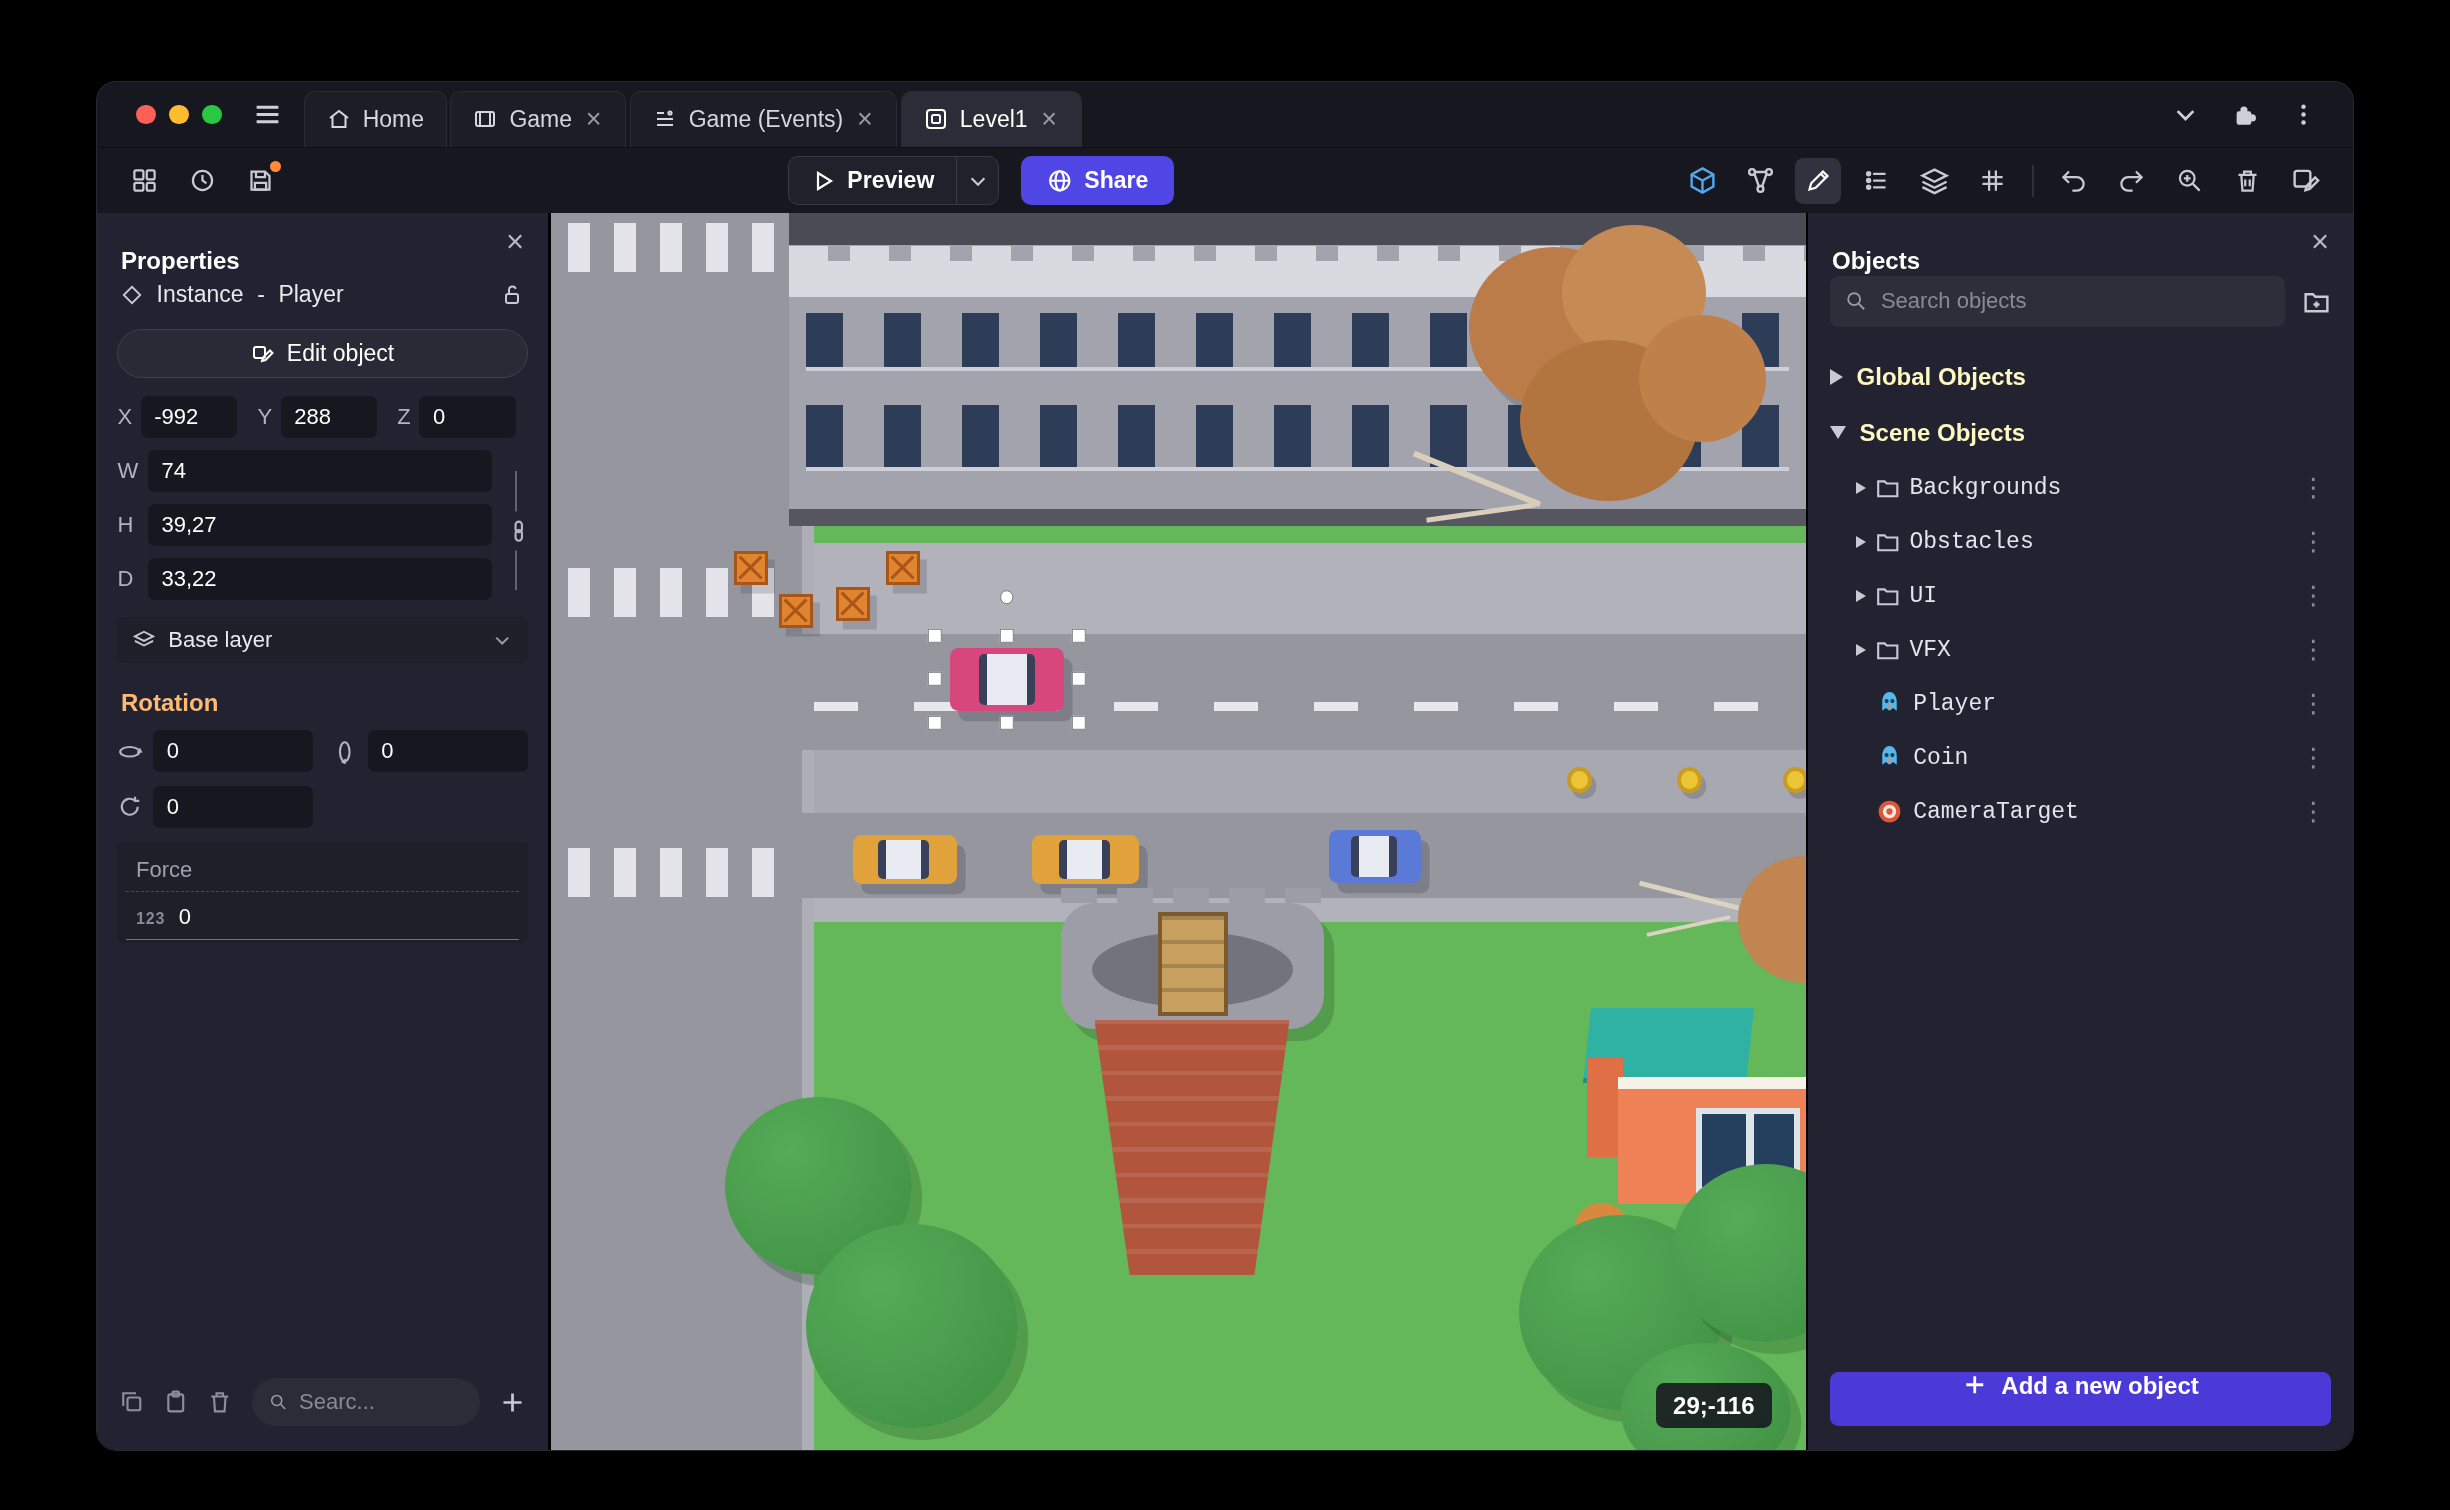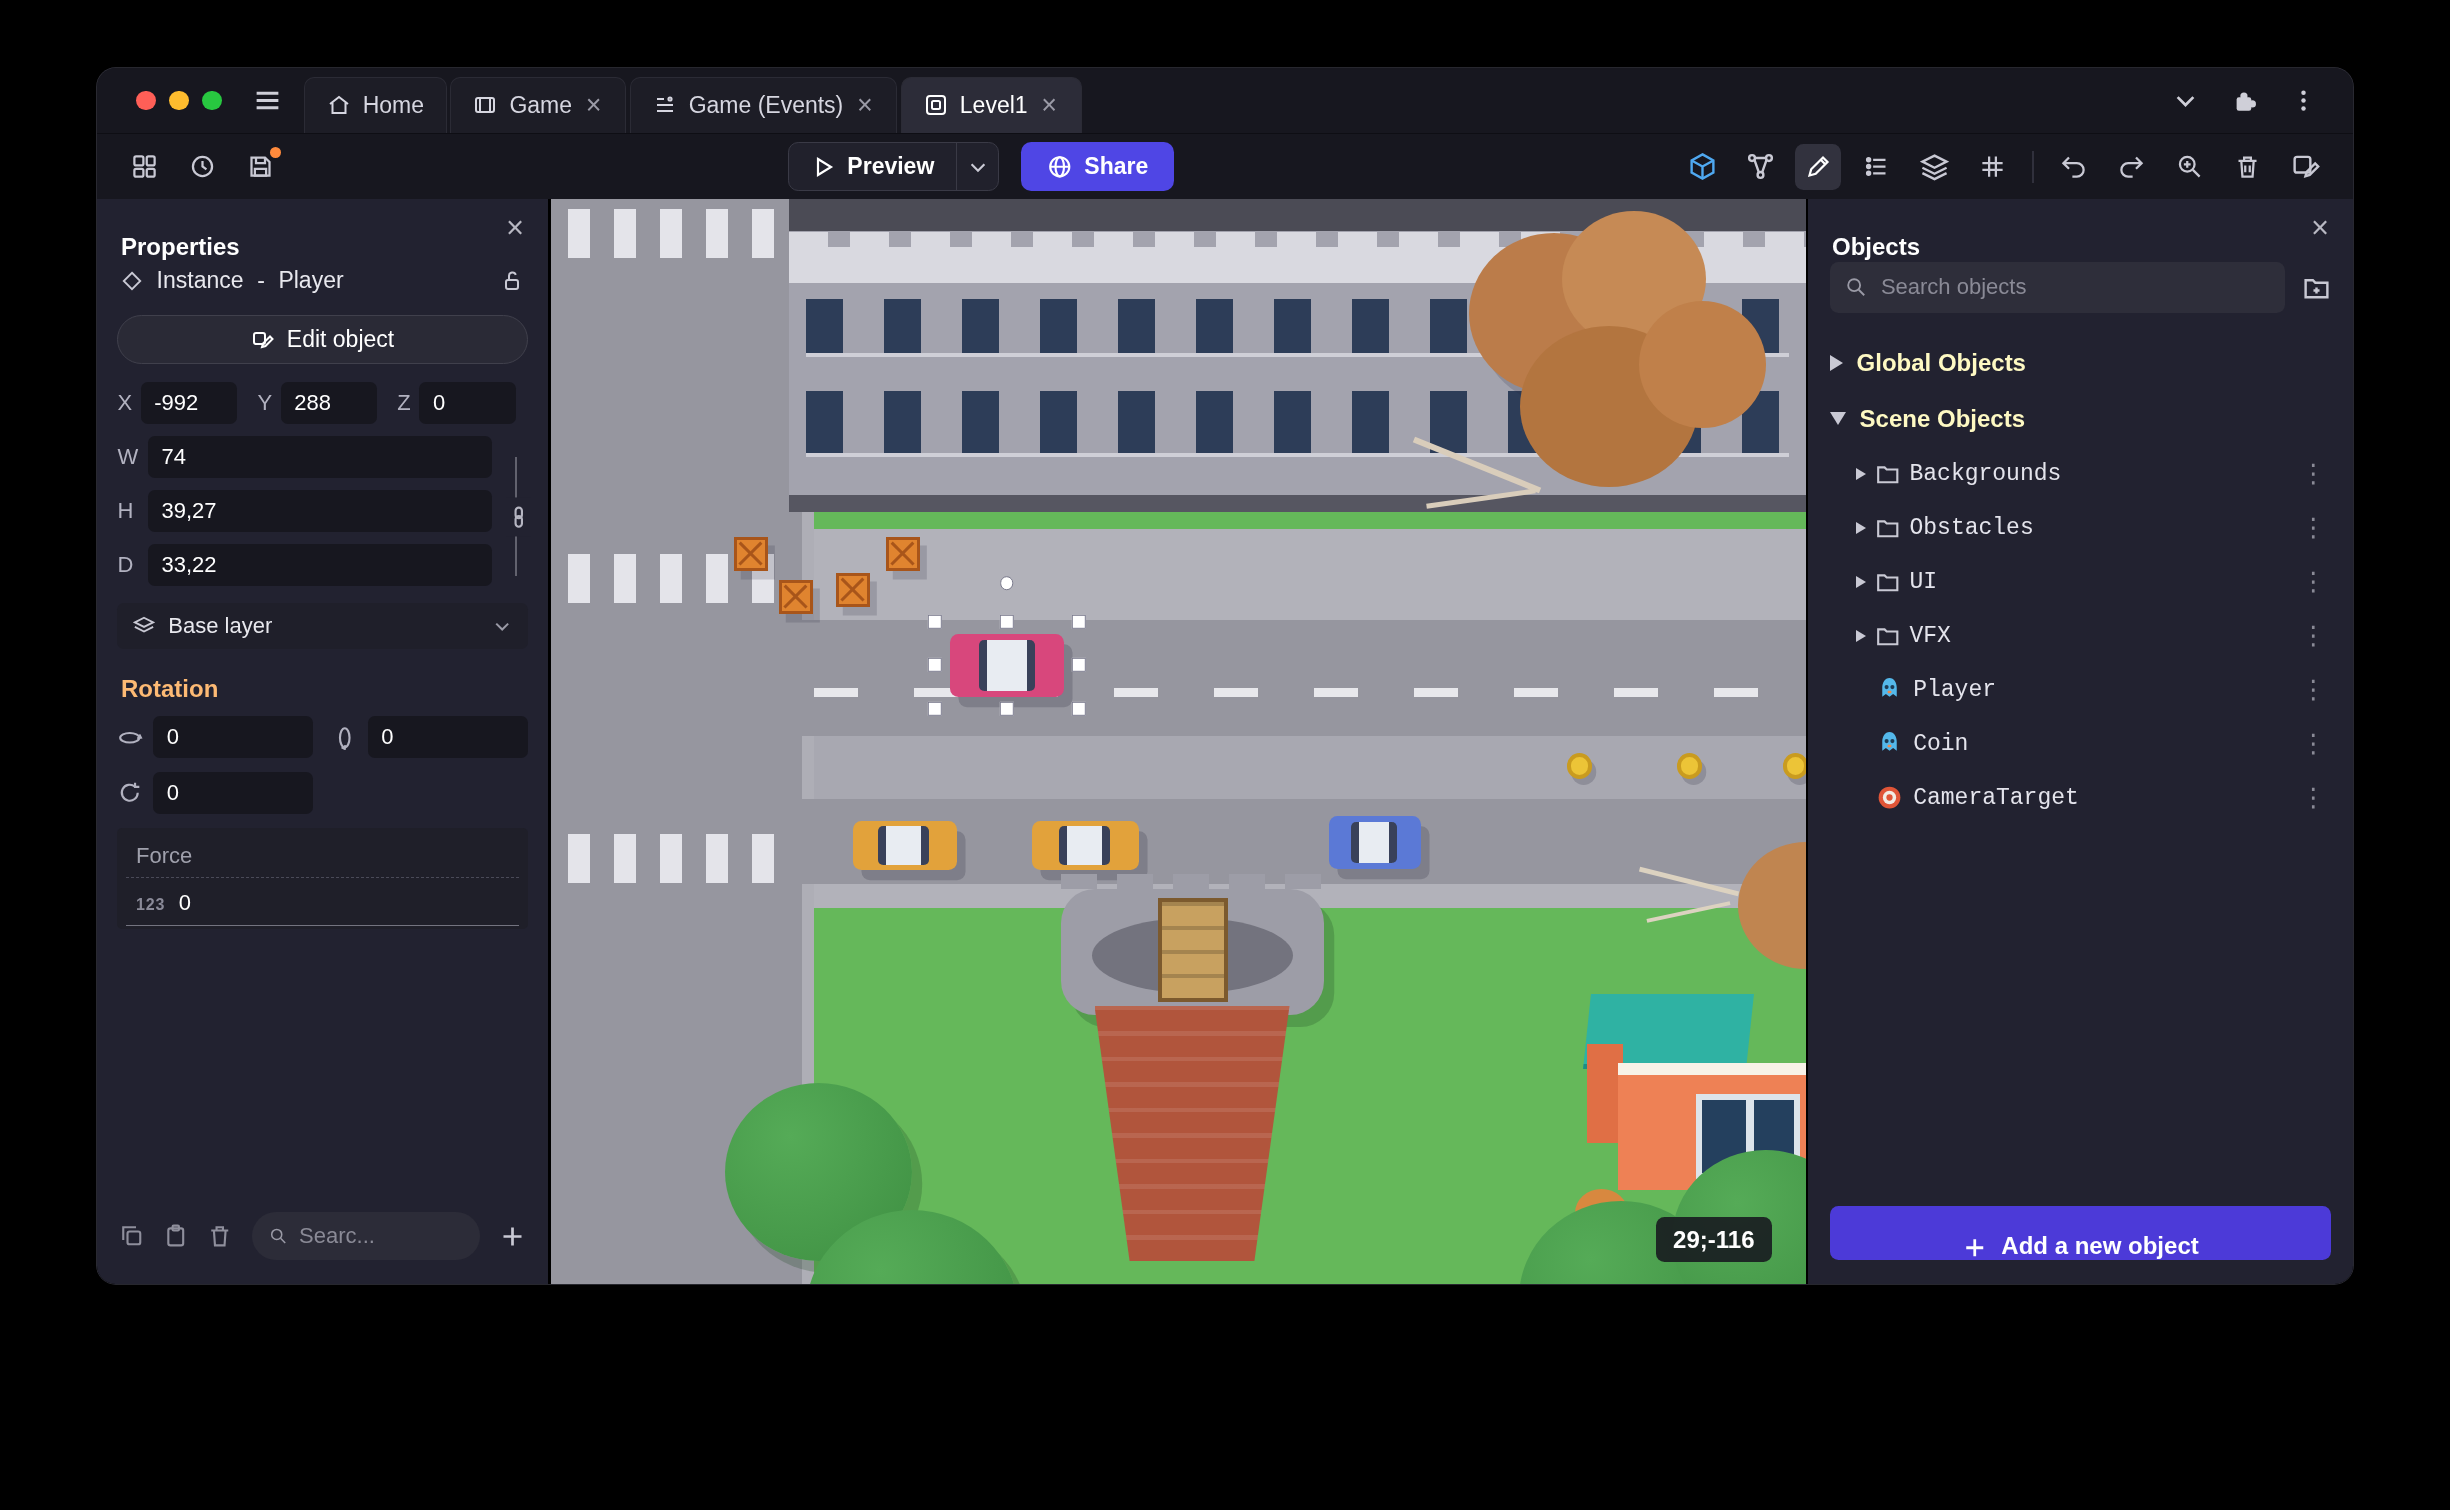--- a/index.html
+++ b/index.html
@@ -5,21 +5,21 @@
   * { box-sizing: border-box; margin: 0; padding: 0; }
   html,body { background:#000; }
   body {
     width:2450px; height:1510px; position:relative; overflow:hidden;
     font-family:"Liberation Sans", sans-serif; color:#e8e8ee;
   }
   .stage { position:absolute; inset:0; background:#000; }
 
   
   .window {
-    position:absolute; left:97px; top:68px; width:2256px; height:1216px;
+    position:absolute; left:97px; top:82px; width:2256px; height:1368px;
     background:#1e1e27; border-radius:18.7px; overflow:hidden;
     display:flex; flex-direction:column; box-shadow:0 0 0 0.8px #34343e;
   }
 
   
   .titlebar {
     height:66px; flex:0 0 auto; background:#17171f; display:flex; align-items:center;
     border-bottom:1.7px solid #0e0e14;
   }
   .traffic { display:flex; gap:13.6px; margin:0 22px 0 39px; }
@@ -109,21 +109,21 @@
   .tree-row { display:flex; align-items:center; gap:9px; padding:0 22px 0 48px; height:54px; font-size:23px; color:#e4e4ec; cursor:pointer;font-family:Liberation Mono, monospace; }
   .tree-row .lbl, .group-row .lbl { flex:1; }
   .kebab { font-size:25.5px; color:#8a8a96; padding:0 5.1px; }
   .tri-r { width:0; height:0; border-left:13.6px solid #c9c9d4; border-top:8.5px solid transparent; border-bottom:8.5px solid transparent; }
   .tri-d { width:0; height:0; border-top:13.6px solid #c9c9d4; border-left:8.5px solid transparent; border-right:8.5px solid transparent; }
   .tri-sm.tri-r { border-left-width:10.2px; border-top-width:6.8px; border-bottom-width:6.8px; }
   .row-indent { width:10.2px; }
   .sprite-icon { width:29px; height:29px; flex:0 0 auto; }
   .add-object-btn {
     margin:auto 22px 24px; height:54px; background:#4c3ad8; border:none; border-radius:8.5px;
-    display:flex; align-items:flex-end; justify-content:center; gap:13.6px; font-size:24px; font-weight:bold; color:#fff; cursor:pointer; flex:0 0 auto;
+    display:flex; align-items:flex-start; justify-content:center; gap:13.6px; font-size:24px; font-weight:bold; color:#fff; cursor:pointer; flex:0 0 auto;
   }
 
   
   .canvas { flex:1; position:relative; overflow:hidden; background:#65b85a; cursor:crosshair; }
   .abs { position:absolute; }
   .crate { position:absolute; width:34px; height:34px; background:#e0842f; border:3.4px solid #a8551a; box-shadow:6.8px 8.5px 0 rgba(40,40,60,0.18); }
   .crate::before, .crate::after { content:""; position:absolute; left:-1.7px; top:12px; width:31px; height:3.4px; background:#a8551a; }
   .crate::before { transform:rotate(45deg); } .crate::after { transform:rotate(-45deg); }
   .car { position:absolute; border-radius:8.5px; box-shadow:8.5px 10.2px 0 rgba(40,40,60,0.22); }
   .car-roof { position:absolute; background:#e8ecf2; border-left:8.5px solid #39415a; border-right:8.5px solid #39415a; border-radius:5.1px; }

